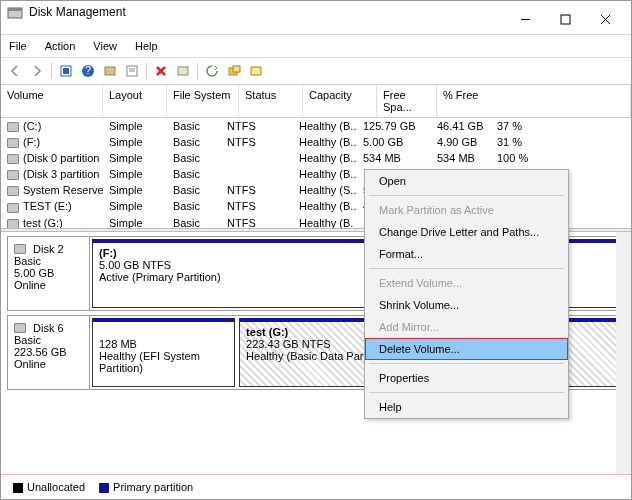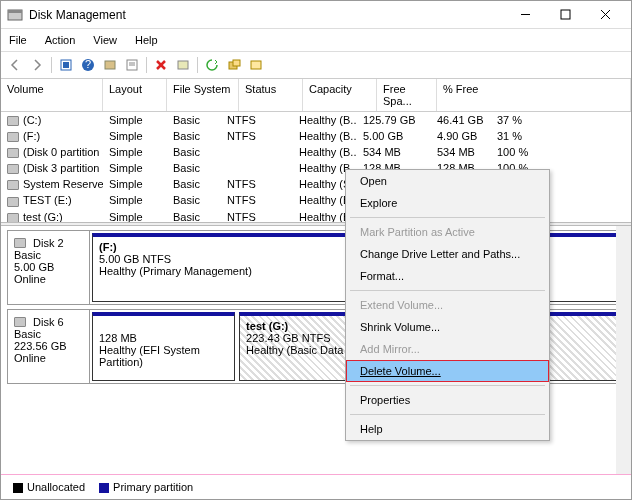--- a/index.html
+++ b/index.html
@@ -1,17 +1,17 @@
 <!DOCTYPE html>
 <html><head>
   <meta charset="utf-8">
   <style>
     * { margin: 0; padding: 0; box-sizing: border-box; font-family: "Segoe UI", Tahoma, sans-serif; font-size: 11px; }
     body { background: #fff; width: 632px; height: 500px; overflow: hidden; border: 1px solid #999; display: flex; flex-direction: column; }
-    .titlebar { display: flex; align-items: center; height: 28px; padding: 4px 6px; border-bottom: 1px solid #ddd; }
+    .titlebar { display: flex; height: 34px; padding: 4px 6px; border-bottom: 1px solid #ddd; }
     .titlebar .icon { width: 16px; height: 16px; margin-right: 6px; display: inline-flex; }
     .titlebar .title { flex: 1; font-size: 12px; }
     .winbtns { display: flex; gap: 0; }
     .winbtn { width: 40px; height: 28px; display: flex; align-items: center; justify-content: center; }
     .winbtn svg { width: 11px; height: 11px; }
     .menubar { display: flex; gap: 2px; padding: 2px 0; border-bottom: 1px solid #ddd; }
     .menubar .menu { padding: 3px 8px; }
     .toolbar { display: flex; align-items: center; gap: 2px; padding: 3px 4px; border-bottom: 1px solid #ccc; }
     .tbtn { width: 20px; height: 20px; display: flex; align-items: center; justify-content: center; }
     .tsep { width: 1px; height: 16px; background: #ccc; margin: 0 2px; }
@@ -34,24 +34,24 @@
     .grow { display: flex; border: 1px solid #999; margin: 4px 6px; height: 75px; }
     .glabel { width: 82px; padding: 6px 6px; border-right: 1px solid #999; display: flex; flex-direction: column; }
     .glabel .dname { font-weight: normal; }
     .gparts { flex: 1; display: flex; }
     .gpart { border: 1px solid #333; border-top: 4px solid #13129e; margin: 2px; padding: 4px 6px; display: flex; flex-direction: column; position: relative; }
     .gpart .pname { font-weight: bold; }
     .gpart.hatched { background: repeating-linear-gradient(45deg, #fff, #fff 3px, #ddd 3px, #ddd 5px); }
     .scroll-v { position: absolute; right: 0; top: 0; bottom: 0; width: 15px; background: #f0f0f0; }
     .legend { border-top: 1px solid #f9a8d4; padding: 6px 12px; display: flex; gap: 14px; align-items: flex-end; }
     .legbox { width: 10px; height: 10px; display: inline-block; margin-right: 4px; vertical-align: middle; }
-    .ctxmenu { position: absolute; left: 345px; top: 169px; width: 205px; background: #f2f2f2; border: 1px solid #aaa; box-shadow: 2px 2px 4px rgba(0,0,0,.2); z-index: 50; }
+    .ctxmenu { position: absolute; left: 364px; top: 169px; width: 205px; background: #f2f2f2; border: 1px solid #aaa; box-shadow: 2px 2px 4px rgba(0,0,0,.2); z-index: 50; }
     .ctxitem { padding: 5px 14px; }
     .ctxitem.disabled { color: #9a9a9a; }
-    .ctxitem.highlight { background: #91c9f7; outline: 1px solid #d23; outline-offset: -1px; text-decoration: underline; }
+    .ctxitem.highlight { background: #91c9f7; outline: 1px solid #d23; outline-offset: -1px; }
     .ctxsep { height: 1px; background: #ccc; margin: 3px 4px; }
   </style>
 </head>
 <body>
 
 <div class="titlebar">
   <span class="icon">
     <svg viewBox="0 0 16 16">
         <rect x="1" y="3" width="14" height="10" fill="#ccc" stroke="#666"></rect>
         <rect x="1" y="3" width="14" height="3" fill="#888"></rect>
@@ -247,21 +247,21 @@
             <span class="dname">Disk 2</span>
           </div>
           <div>Basic</div>
           <div>5.00 GB</div>
           <div>Online</div>
         </div>
         <div class="gparts">
           <div class="gpart" style="flex: 1 1 0%;">
             <div class="pname">(F:)</div>
             <div>5.00 GB NTFS</div>
-            <div>Healthy (Primary Management)</div>
+            <div>Active (Primary Partition)</div>
           </div>
         </div>
       </div>
       <div class="grow">
         <div class="glabel">
           <div style="display:flex;align-items:center;gap:3px">
             <span class="vol-icon"></span>
             <span class="dname">Disk 6</span>
           </div>
           <div>Basic</div>
@@ -285,21 +285,20 @@
   <div class="scroll-v"></div>
 </div>
 
 <div class="legend">
   <span><span class="legbox" style="background:#000"></span><span>Unallocated</span></span>
   <span><span class="legbox" style="background:#13129e"></span><span>Primary partition</span></span>
 </div>
 
 <div class="ctxmenu" id="ctxmenu">
     <div class="ctxitem">Open</div>
-    <div class="ctxitem">Explore</div>
     <div class="ctxsep"></div>
     <div class="ctxitem disabled">Mark Partition as Active</div>
     <div class="ctxitem">Change Drive Letter and Paths...</div>
     <div class="ctxitem">Format...</div>
     <div class="ctxsep"></div>
     <div class="ctxitem disabled">Extend Volume...</div>
     <div class="ctxitem">Shrink Volume...</div>
     <div class="ctxitem disabled">Add Mirror...</div>
     <div class="ctxitem highlight">Delete Volume...</div>
     <div class="ctxsep"></div>

